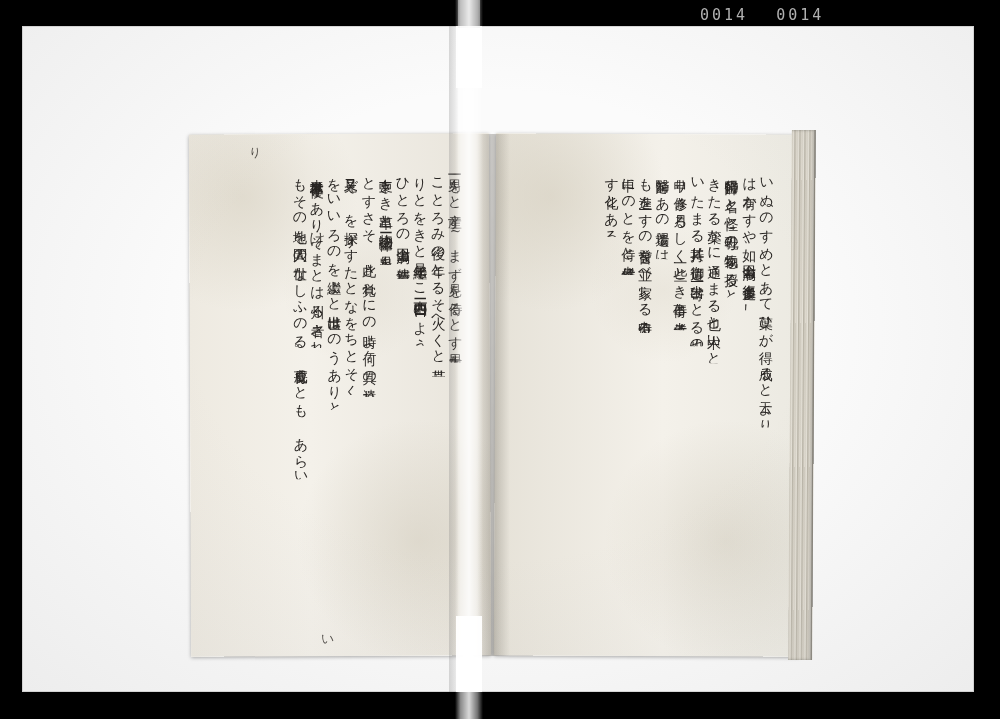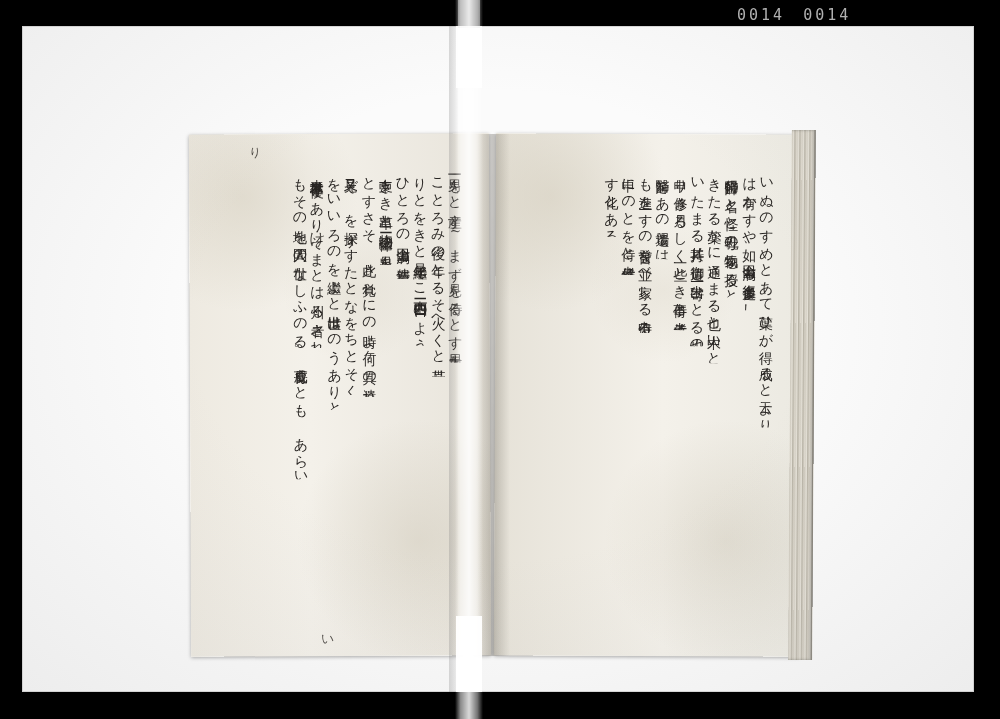--- a/index.html
+++ b/index.html
@@ -22,27 +22,26 @@
   }
 
   
   .frame-numbers {
     position: absolute;
     top: 6px;
     left: 700px;
     width: 260px;
     height: 24px;
     display: flex;
-    gap: 18px;
+    gap: 28px;
     color: #cfcfcf;
     font-family: "DejaVu Sans Mono", monospace;
     font-size: 15px;
     letter-spacing: 3px;
     opacity: 0.85;
-    margin-left: 37px;
   }
 
   
   .photo-field {
     position: absolute;
     left: 22px;
     top: 26px;
     width: 952px;
     height: 666px;
     background: #fbfbfb;

